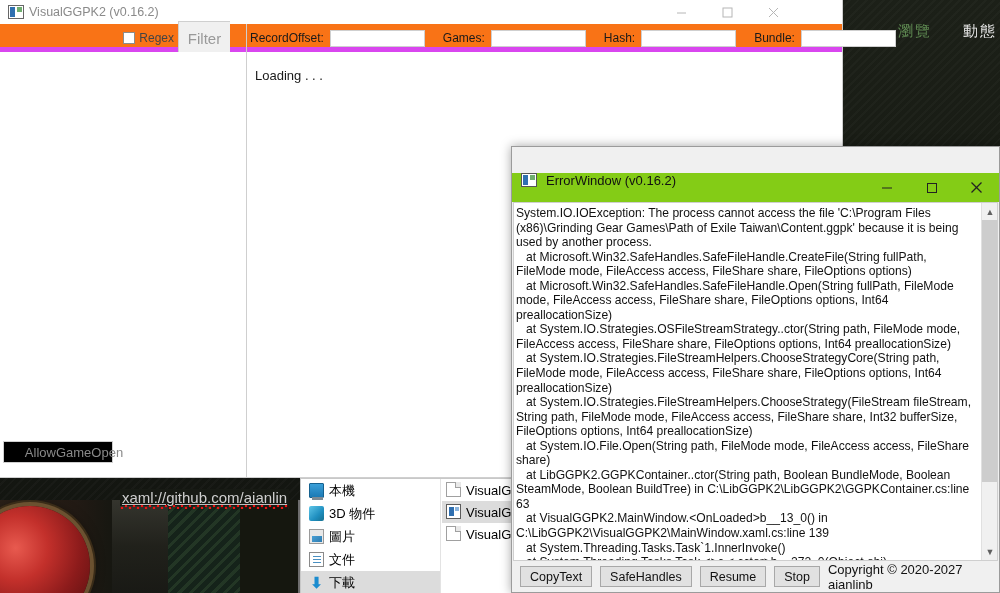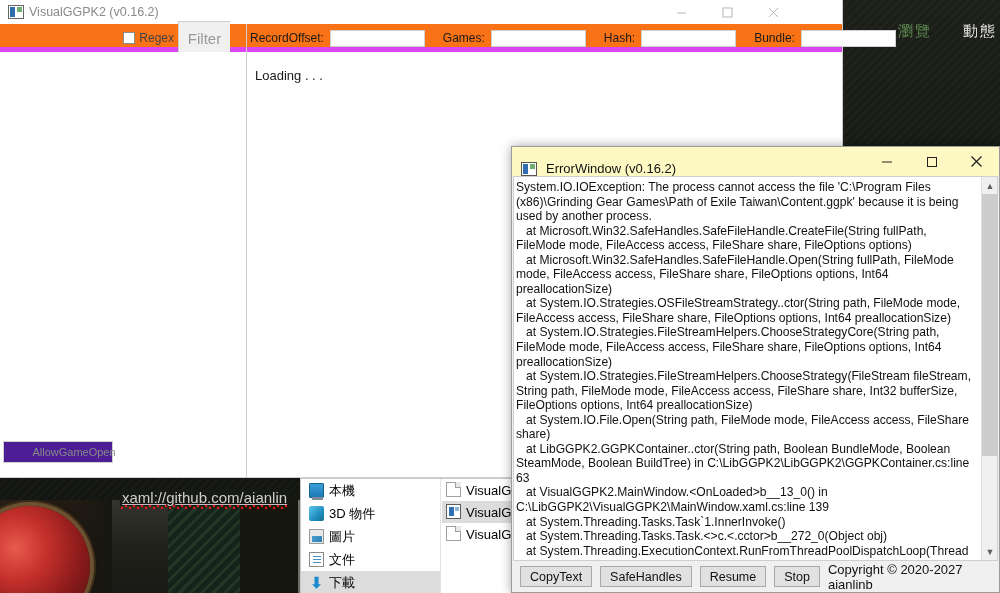--- a/index.html
+++ b/index.html
@@ -358,23 +358,23 @@
   .loading-text {
     position: absolute;
     left: 8px; top: 16px;
     font-size: 13px;
     color: #1a1a1a;
   }
   .allow-btn {
     position: absolute;
     left: 3px; top: 14px;
     width: 110px; height: 22px;
-    background: #4c1d95;
+    background: #000000;
     border: 1px solid #cfcfcf;
-    font-size: 11px;
+    font-size: 13px;
     color: #8a8a8a;
     display: flex; align-items: center; justify-content: center; padding-left: 32px;
   }
   .tree-bottom {
     position: absolute;
     left: 0; bottom: 0;
     width: 247px; height: 50px;
   }
 
   
@@ -383,23 +383,24 @@
     left: 511px; top: 146px;
     width: 489px; height: 447px;
     background: #f0f0f0;
     border: 1px solid #9b9b9b;
     box-shadow: 0 0 10px rgba(0,0,0,0.35);
     display: flex; flex-direction: column;
   }
   .ew-titlebar {
     position: relative;
     height: 29px;
-    background: #fef9c3;
-    display: flex; align-items: flex-end;
+    background: #84cc16;
+    display: flex; align-items: flex-start;
     flex: 0 0 auto;
+    margin-top: 26px;
   }
   .ew-appicon {
     width: 16px; height: 14px;
     margin-left: 9px;
     background: #fff;
     border: 1px solid #555;
     position: relative;
   }
   .ew-appicon::before {
     content: ""; position: absolute; left: 1px; top: 1px;

